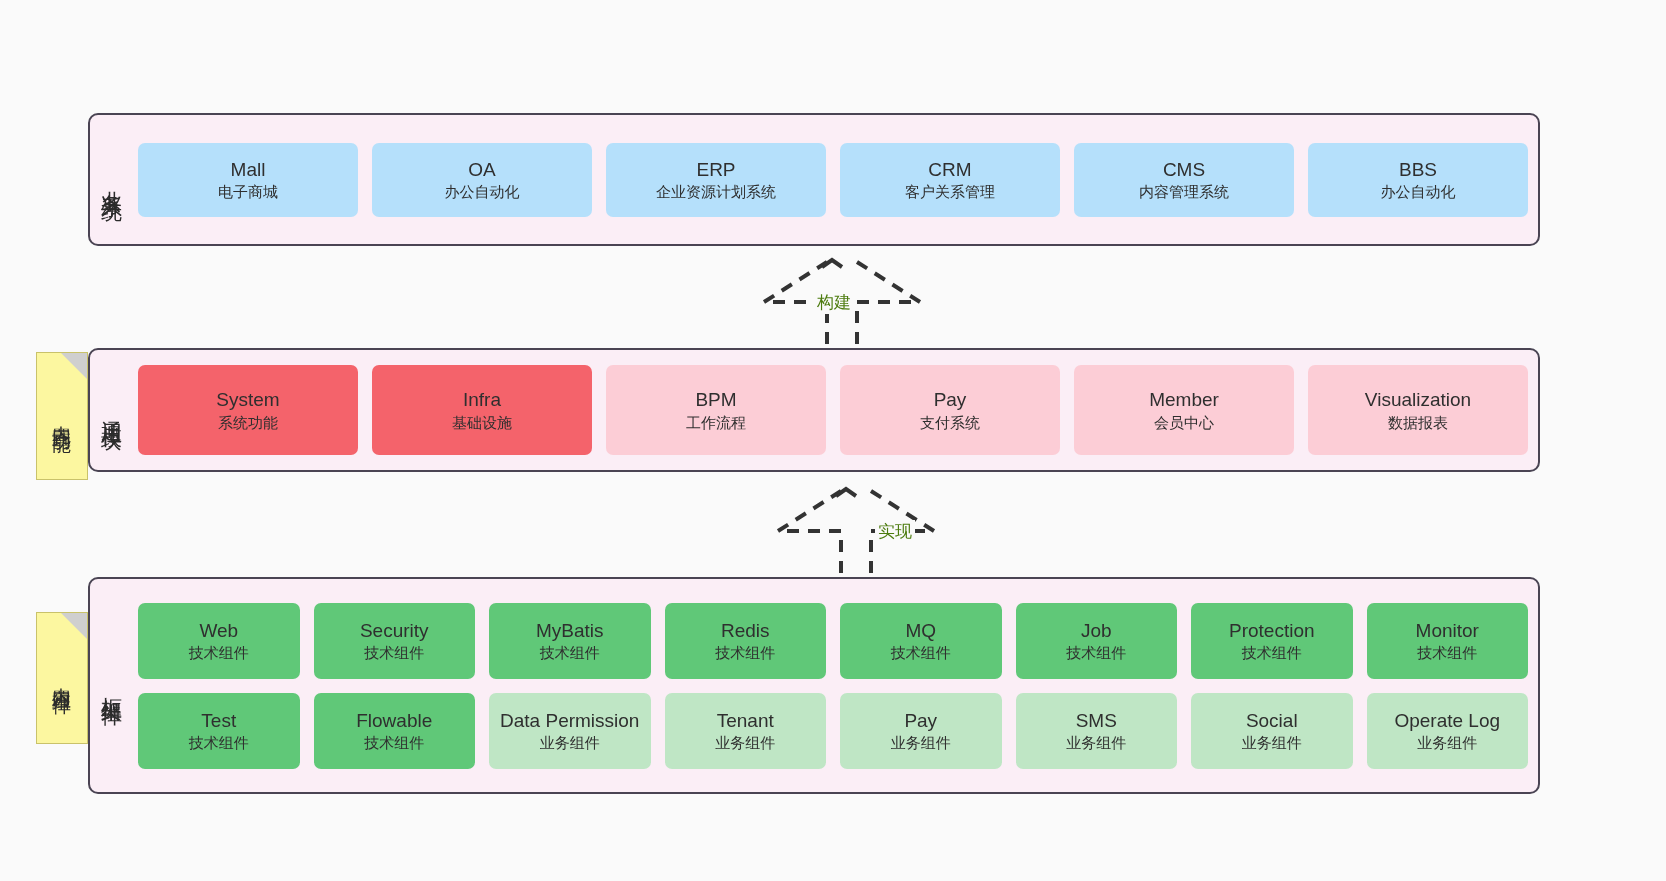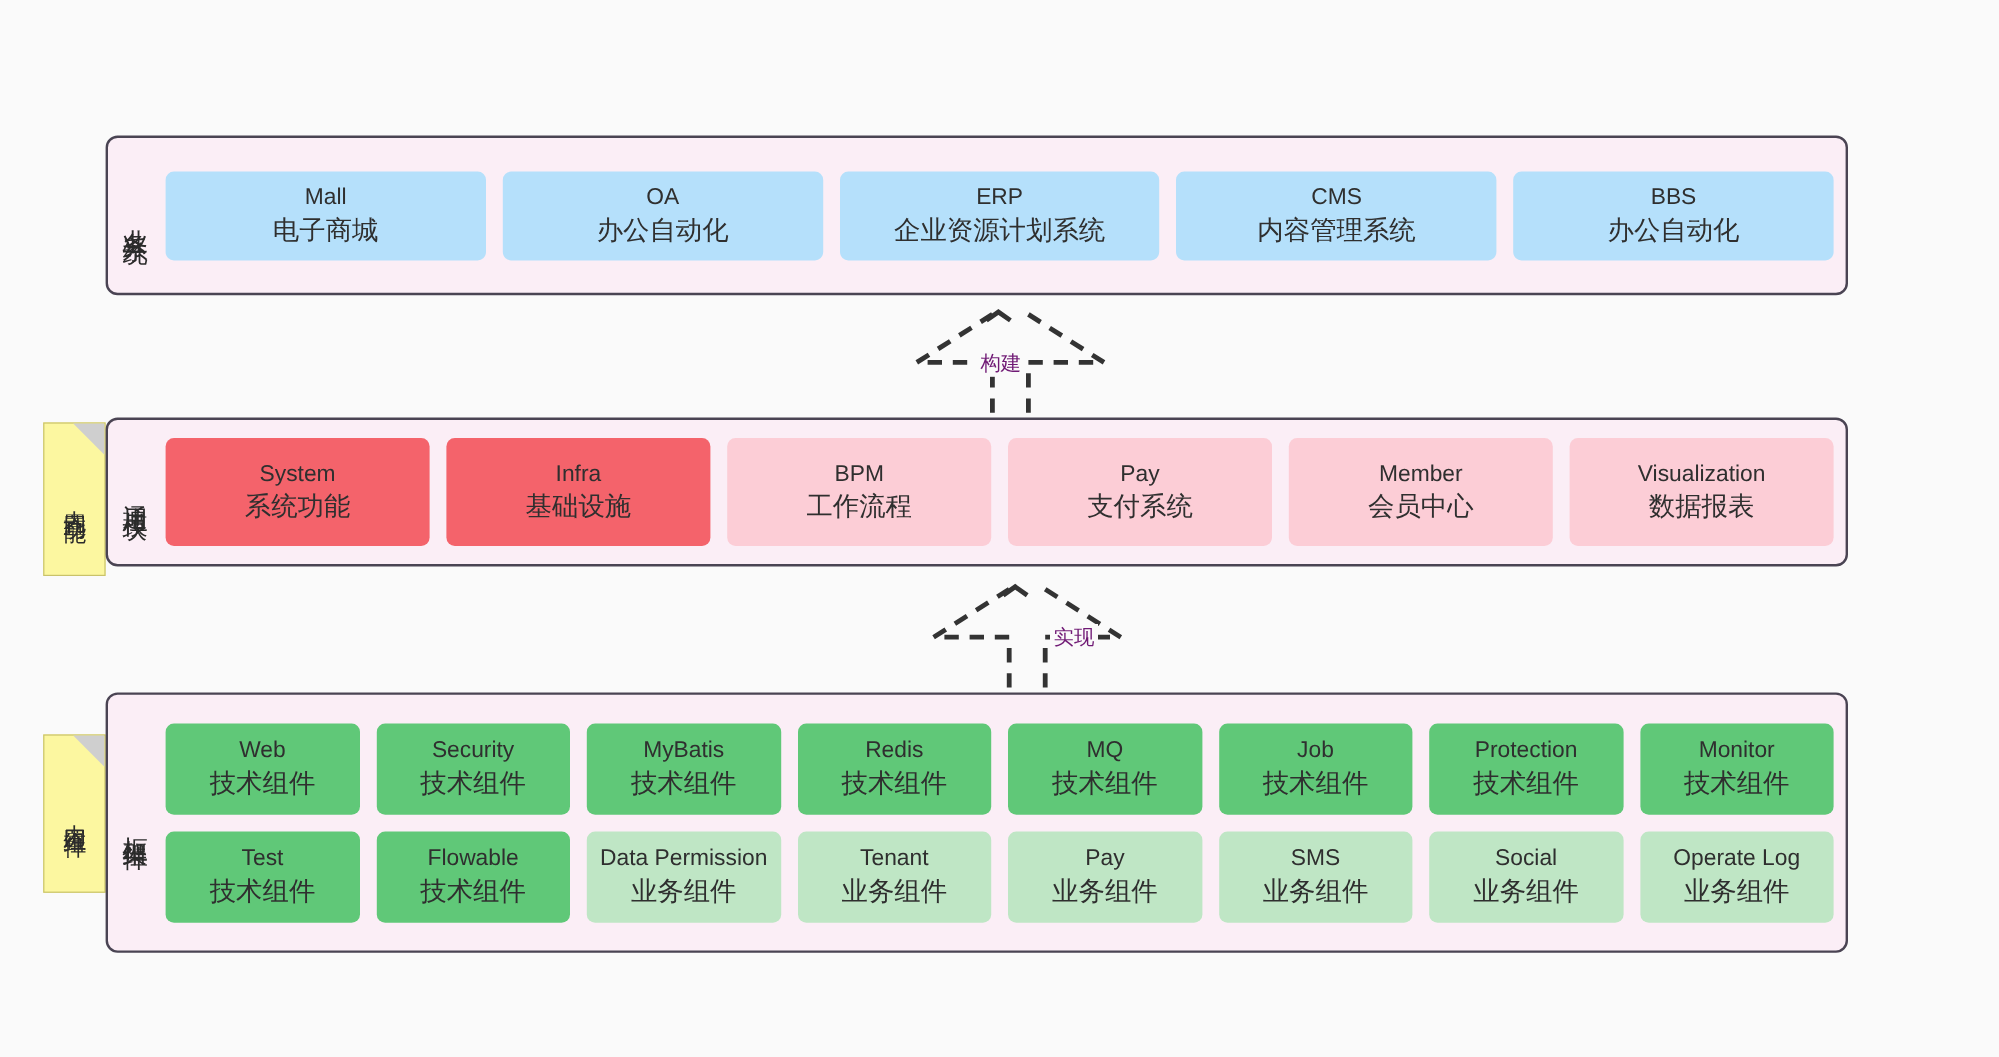--- a/index.html
+++ b/index.html
@@ -70,21 +70,21 @@
     display: flex;
     flex-direction: column;
     align-items: center;
     justify-content: center;
     text-align: center;
     color: #2f2f2f;
     line-height: 1.28;
     padding: 4px 6px;
   }
   .card .t1 { font-size: 19px; }
-  .card .t2 { font-size: 22px; }
+  .card .t2 { font-size: 15px; }
 
   .blue  { background: #b5e0fb; }
   .red   { background: #f4636b; }
   .pink  { background: #fccdd6; }
   .green { background: #60c878; }
   .lgreen{ background: #bfe6c5; }
 
   
   #sec-business { left: 88px;  top: 113px; width: 1452px; height: 133px; }
   #sec-common   { left: 88px;  top: 348px; width: 1452px; height: 124px; }
@@ -123,21 +123,21 @@
   }
   #note-common    { left: 36px; top: 352px; width: 52px; height: 128px; }
   #note-framework { left: 36px; top: 612px; width: 52px; height: 132px; }
 
   
   .arrow { position: absolute; }
   .arrow svg { display: block; overflow: visible; }
   .arrow-label {
     position: absolute;
     font-size: 17px;
-    color: #701a75;
+    color: #4d7c0f;
     background: #fafafa;
     padding: 0 3px;
     white-space: nowrap;
     user-select: none;
   }
   #arrow-build  { left: 752px; top: 258px; width: 160px; height: 86px; }
   #arrow-build .arrow-label  { left: 62px; top: 33px; }
   #arrow-impl   { left: 766px; top: 487px; width: 160px; height: 86px; }
   #arrow-impl  .arrow-label  { left: 62px; top: 33px; margin-left: 47px; }
 </style>
@@ -156,20 +156,24 @@
         </div>
         <div class="card blue">
           <span class="t1">OA</span>
           <span class="t2">办公自动化</span>
         </div>
         <div class="card blue">
           <span class="t1">ERP</span>
           <span class="t2">企业资源计划系统</span>
         </div>
         <div class="card blue">
+          <span class="t1">CRM</span>
+          <span class="t2">客户关系管理</span>
+        </div>
+        <div class="card blue">
           <span class="t1">CMS</span>
           <span class="t2">内容管理系统</span>
         </div>
         <div class="card blue">
           <span class="t1">BBS</span>
           <span class="t2">办公自动化</span>
         </div>
       </div>
     </div>
   </div>

